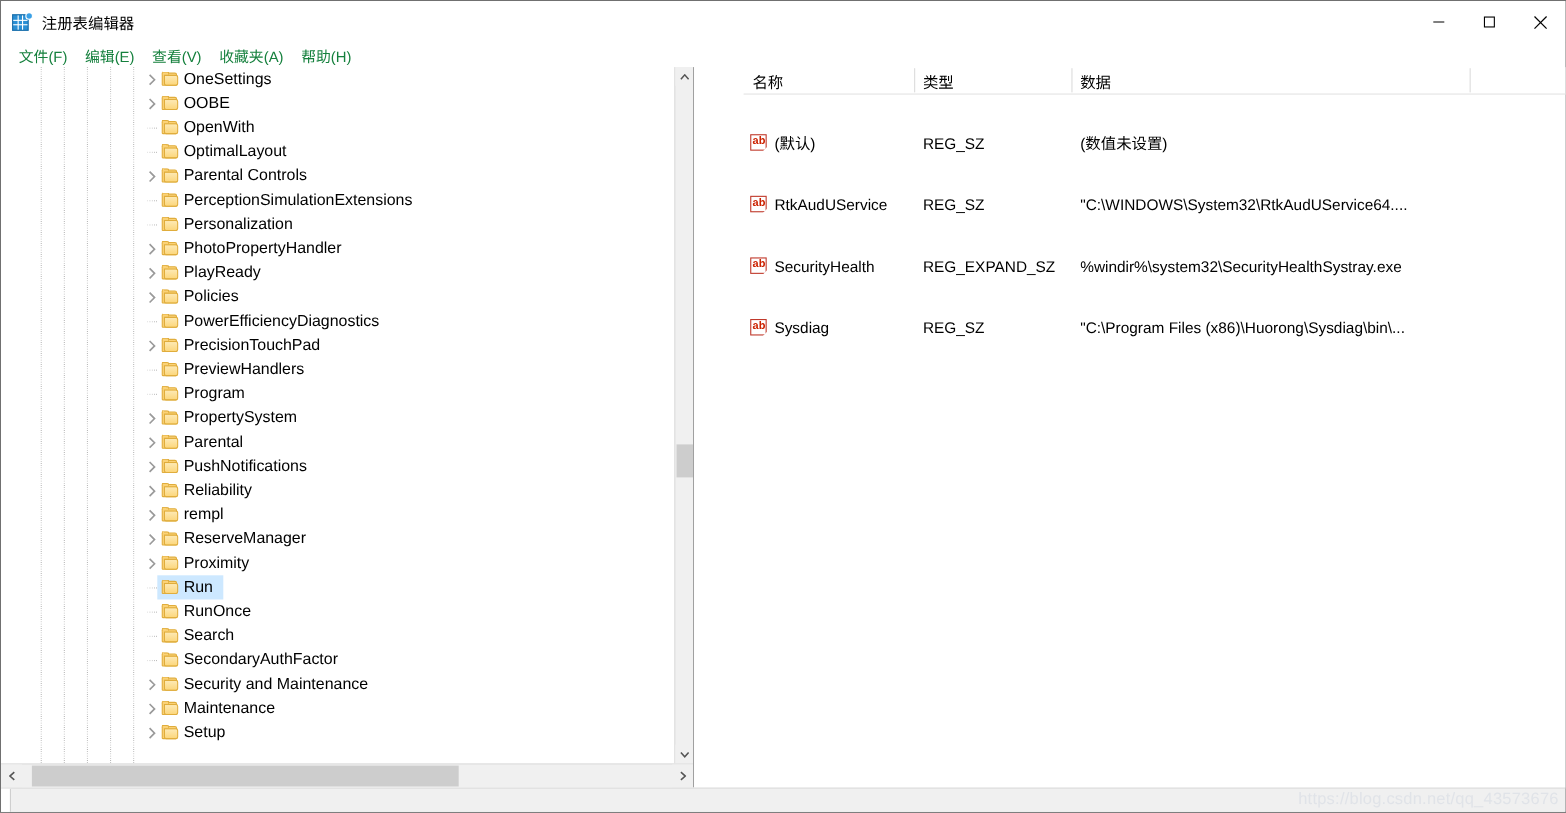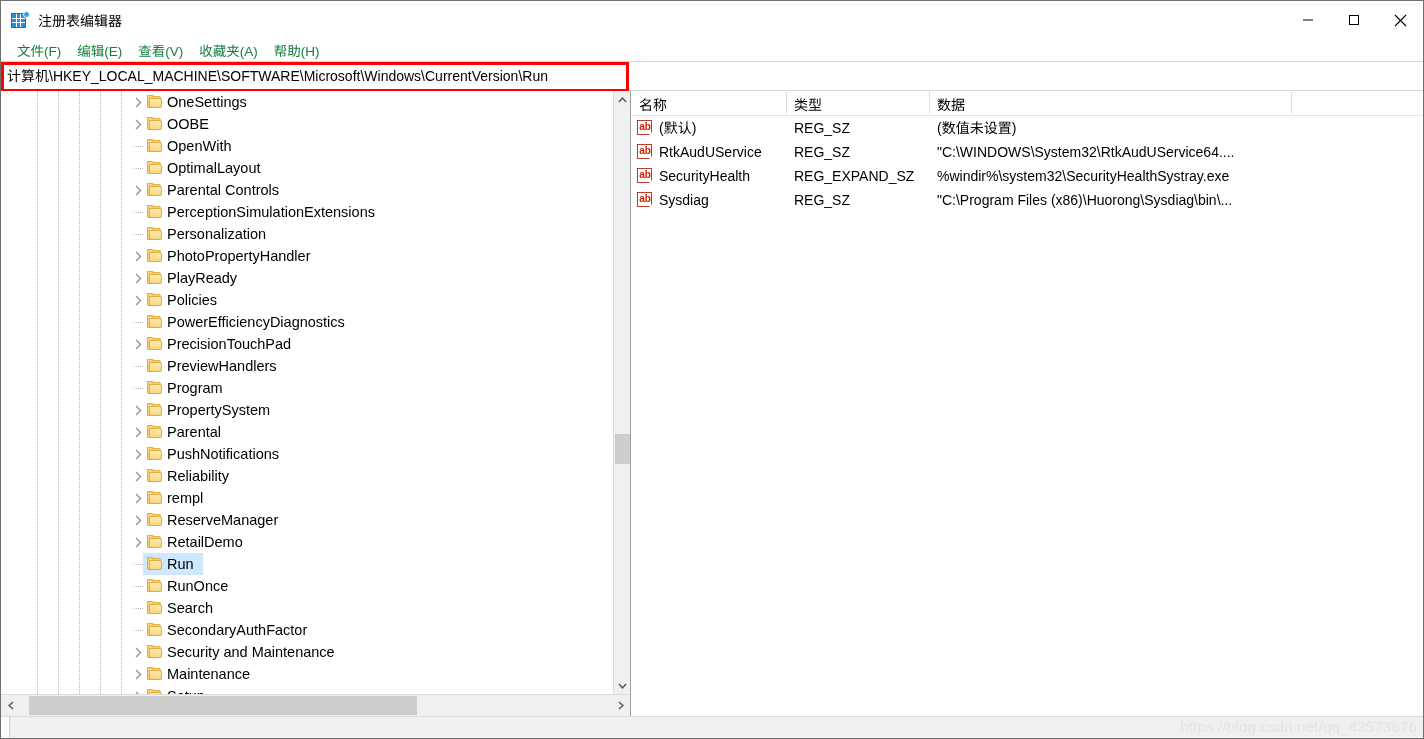--- a/index.html
+++ b/index.html
@@ -230,20 +230,21 @@
     background: #cdcdcd;
   }
 
   
   .val-pane {
     flex: 1 1 auto;
     display: flex; flex-direction: column;
     min-width: 0;
     background: #ffffff;
     position: relative;
+    padding-left: 45px;
   }
   .val-header {
     flex: 0 0 25px; height: 25px;
     display: flex; align-items: flex-start;
     position: relative;
     background: #ffffff;
     border-bottom: 1px solid #e3e3e3;
   }
   .val-header .col {
     position: absolute; top: 3px;
@@ -254,20 +255,21 @@
     position: absolute; top: 1px;
     width: 1px; height: 22px;
     background: #dcdcdc;
   }
   .val-rows { flex: 1 1 auto; position: relative; }
   .val-row {
     height: 24px;
     position: relative;
     white-space: nowrap;
     cursor: default;
+    margin-top: 32px;
   }
   .ab-icon {
     position: absolute; left: 6px; top: 4px;
     width: 16px; height: 16px;
   }
   .ab-icon .sheet {
     position: absolute; left: 0; top: 0;
     width: 15px; height: 15px;
     background: #ffffff;
     border: 1px solid #c0392b;
@@ -348,24 +350,20 @@
   </div>
 
   <div class="menubar">
     <div class="menu-item">文件(F)</div>
     <div class="menu-item">编辑(E)</div>
     <div class="menu-item">查看(V)</div>
     <div class="menu-item">收藏夹(A)</div>
     <div class="menu-item">帮助(H)</div>
   </div>
 
-  <div class="addr-wrap">
-    <div class="addr-text">计算机\HKEY_LOCAL_MACHINE\SOFTWARE\Microsoft\Windows\CurrentVersion\Run</div>
-    <div class="red-box"></div>
-  </div>
 
   <div class="body">
 
     <div class="tree-pane">
       <div class="tree-scroll-area">
         <div class="tree-list" id="tree-list">
           <div class="guides">
             <div class="guide" style="left:36px"></div>
             <div class="guide" style="left:57px"></div>
             <div class="guide" style="left:78px"></div>
@@ -622,21 +620,21 @@
               <div class="twisty" style="left: 129px;">
                 <svg width="7" height="11" viewBox="0 0 7 11">
                   <polyline points="1,1 5.5,5.5 1,10" fill="none" stroke="#9a9a9a" stroke-width="1.5"></polyline>
                 </svg>
               </div>
               <div class="folder" style="left: 146px; top: 4px;">
                 <div class="back"></div>
                 <div class="tab"></div>
                 <div class="front"></div>
               </div>
-              <div class="tree-label" style="left: 166px;">RetailDemo</div>
+              <div class="tree-label" style="left: 166px;">Proximity</div>
             </div>
             <div class="tree-row">
               <div class="hl" style="left: 142px; width: 60px;"></div>
               <div class="leaf-tick" style="left: 129px;">
                 <i></i>
               </div>
               <div class="folder" style="left: 146px; top: 4px;">
                 <div class="back"></div>
                 <div class="tab"></div>
                 <div class="front"></div>

